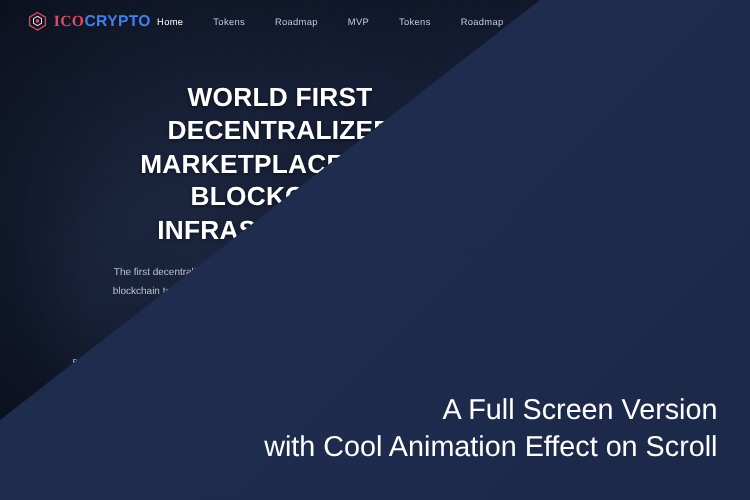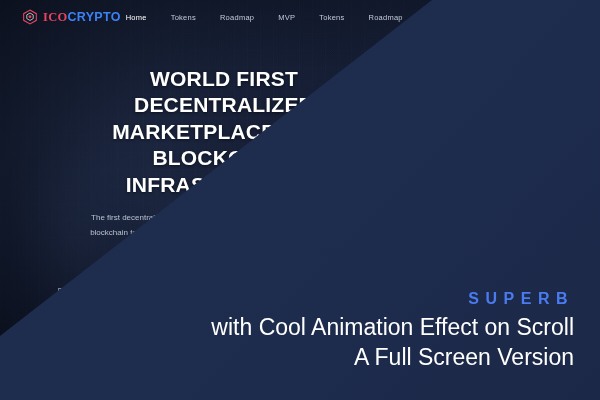--- a/index.html
+++ b/index.html
@@ -414,18 +414,17 @@
       <div class="tickline"></div>
       <div class="knob"></div>
       <div class="cap-label">SOFT CAP</div>
     </div>
   </div>
 
   <div class="overlay"></div>
   <div class="overlay-tint"></div>
 
   <div class="caption">
-    <div class="superb">SUPERB</div>
+    <div class="cap-line">A Full Screen Version</div>
     <div class="cap-line">with Cool Animation Effect on Scroll</div>
-    <div class="cap-line">A Full Screen Version</div>
   </div>
 
 </div>
 
 </body></html>

